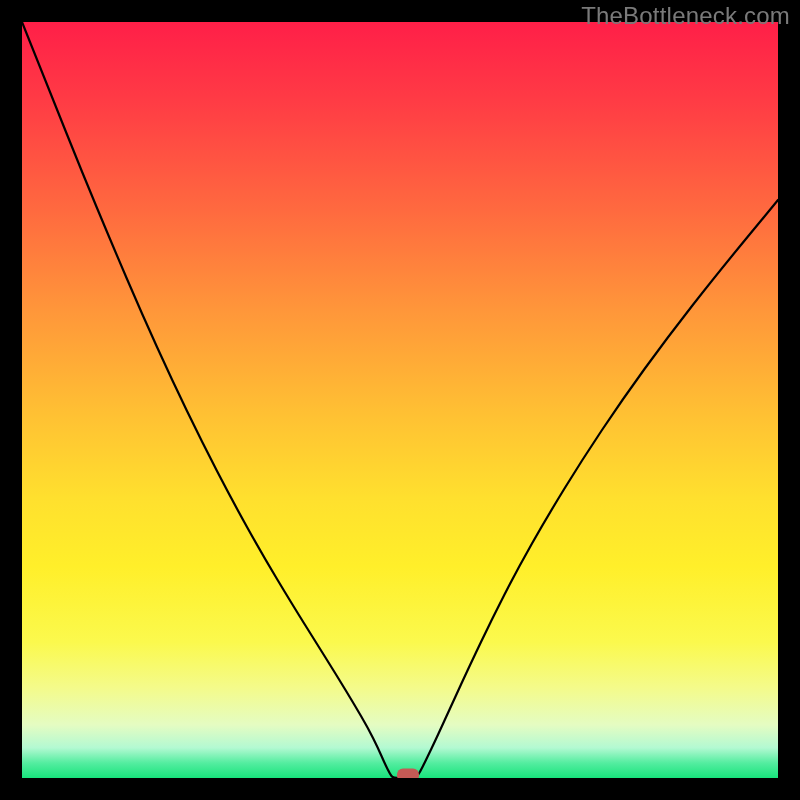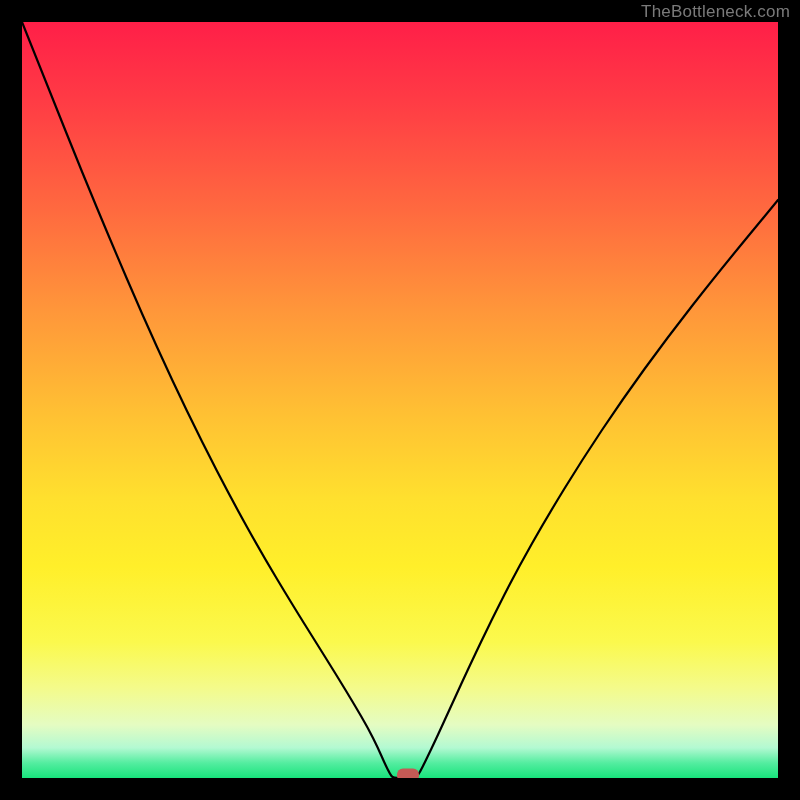--- a/index.html
+++ b/index.html
@@ -63,21 +63,21 @@
     height: 13px;
     border-radius: 6px;
     background: #c45a55;
     transform: translate(-50%, -50%);
   }
   .watermark {
     position: absolute;
     top: 2px;
     right: 10px;
     color: #7a7a7a;
-    font-size: 17px;
+    font-size: 24px;
     font-weight: 500;
     letter-spacing: 0.2px;
     user-select: none;
   }
 </style>
 </head>
 <body>
 
 <div class="frame">
 

